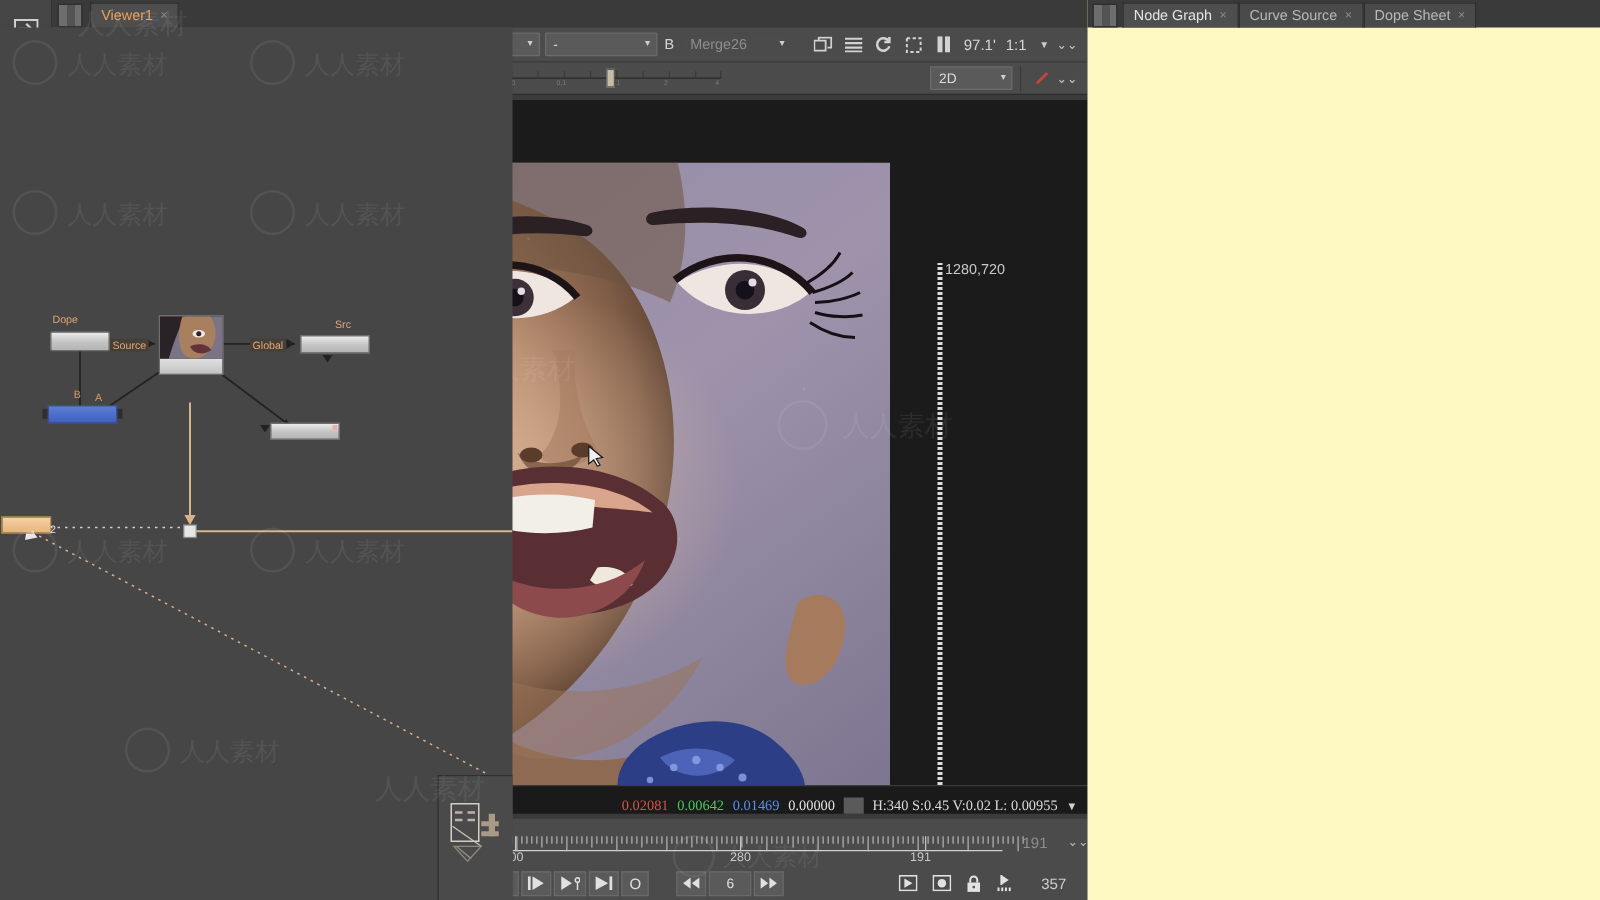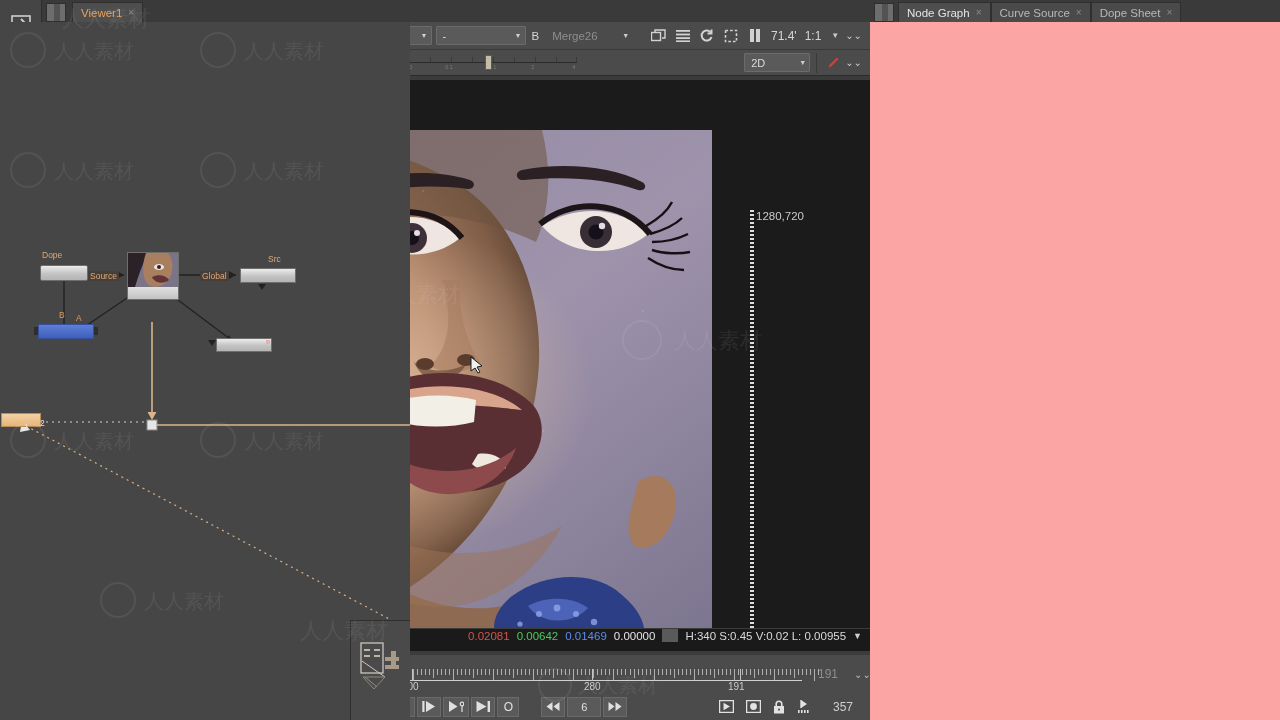--- a/index.html
+++ b/index.html
@@ -63,21 +63,21 @@
   
   #vwrap { position:absolute; left:42px; top:80px; width:828px; height:548px; background:#1b1b1b; overflow:hidden;}
   #imgbox { position:absolute; left:0; top:50px; width:670px; height:498px; }
   #dimlabel { position:absolute; left:714px; top:130px; color:#c9c9c9; font-size:11.5px;}
   #dotcol { position:absolute; left:708px; top:130px; width:4px; height:498px;
     background:repeating-linear-gradient(#ddd 0 2px, transparent 2px 4px); }
 
   
   #status {
     position:absolute; left:42px; top:629px; width:828px; height:22px;
-    background:#1a1a1a; display:flex; align-items:flex-start; padding:0 8px; font-size:11.5px; color:#dadada;
+    background:#1a1a1a; display:flex; align-items:flex-end; padding:0 8px; font-size:11.5px; color:#dadada;font-family:Liberation Serif, serif;
   }
   #status .grp { display:flex; align-items:center; gap:7px;}
   .sw { width:16px; height:13px; background:#5a5a5a; }
 
   
   #timeline { position:absolute; left:0; top:655px; width:870px; height:65px; background:#4b4b4b; }
   #trow { position:absolute; left:0; top:0; width:870px; height:38px; display:flex; align-items:center; }
   #endL { width:52px; text-align:center; color:#8e8e8e; font-size:12px; }
   #ruler { position:relative; flex:1 1 auto; height:38px; }
   #rulerline { position:absolute; left:0; right:0; top:14px; height:12px; border-bottom:1px solid #d0d0d0; }
@@ -89,21 +89,21 @@
   #endR { width:52px; text-align:center; color:#8e8e8e; font-size:12px; }
   #chev { width:16px; color:#bdbdbd; text-align:center; font-size:10px;}
 
   #ctrls { position:absolute; left:0; top:38px; width:870px; height:27px; display:flex; align-items:center; gap:2px; padding:0 4px; }
   .cbtn { height:20px; min-width:22px; display:flex; align-items:center; justify-content:center;
           background:#5a5a5a; border:1px solid #6a6a6a; color:#e0e0e0; padding:0 4px; font-size:11px;}
   .cbtn.flat { background:transparent; border-color:transparent; }
   .cur { color:#e8974a; font-size:12px; padding:0 10px; }
 
   
-  #ngpane { position:absolute; left:870px; top:0; width:410px; height:720px; background:#fca5a5; }
+  #ngpane { position:absolute; left:870px; top:0; width:410px; height:720px; background:#fef9c3; }
   #ngtabs { height:22px; background:#3a3a3a; display:flex; align-items:flex-end; }
   #ngcanvas { position:absolute; left:0; top:22px; width:410px; height:698px; background:#464646; overflow:hidden;}
   .node { position:absolute; border:1px solid #6e6e6e;
     background:linear-gradient(#ececec,#c3c3c3 55%,#b4b4b4); }
   .node.blue { background:linear-gradient(#5d7fd6,#3f5fbd); border-color:#3a4f9a;}
   .node.orange { background:linear-gradient(#f4d2a6,#e6b478); border-color:#b98e55;}
   .nlabel { position:absolute; color:#e0a877; font-size:8.5px; white-space:nowrap; }
   .nlabel.dark { color:#d79b63; }
   .plug { position:absolute; width:5px; height:7px; background:#2e2e2e; }
 
@@ -304,21 +304,21 @@
         <svg width="14" height="14" viewBox="0 0 14 14">
             <rect x="1.5" y="1.5" width="11" height="11" fill="none" stroke="#d2d2d2" stroke-width="1.6" stroke-dasharray="2.6 2"></rect>
           </svg>
       </div>
       <div class="tbtn">
         <svg width="12" height="13" viewBox="0 0 12 13">
             <rect x="1" width="4" height="13" fill="#d2d2d2"></rect>
             <rect x="7" width="4" height="13" fill="#d2d2d2"></rect>
           </svg>
       </div>
-      <span class="lab" style="font-size:12px">71.4'</span>
+      <span class="lab" style="font-size:12px">97.1'</span>
       <span class="lab" style="font-size:12px">1:1</span>
       <span class="car" style="color:#c9c9c9;font-size:8px;padding:0 6px">▼</span>
       <span style="color:#c9c9c9;font-size:10px;padding-right:6px">⌄⌄</span>
     </div>
 
     <div class="vrow2">
       <span style="color:#c9c9c9;font-size:9px;padding:0 4px 0 6px">◀</span>
       <span style="color:#c14545;font-size:11px;font-style:italic">f/2.1</span>
       <span style="color:#c9c9c9;font-size:9px;padding:0 6px 0 4px">▶</span>
       <div class="numfield" style="width:56px">

